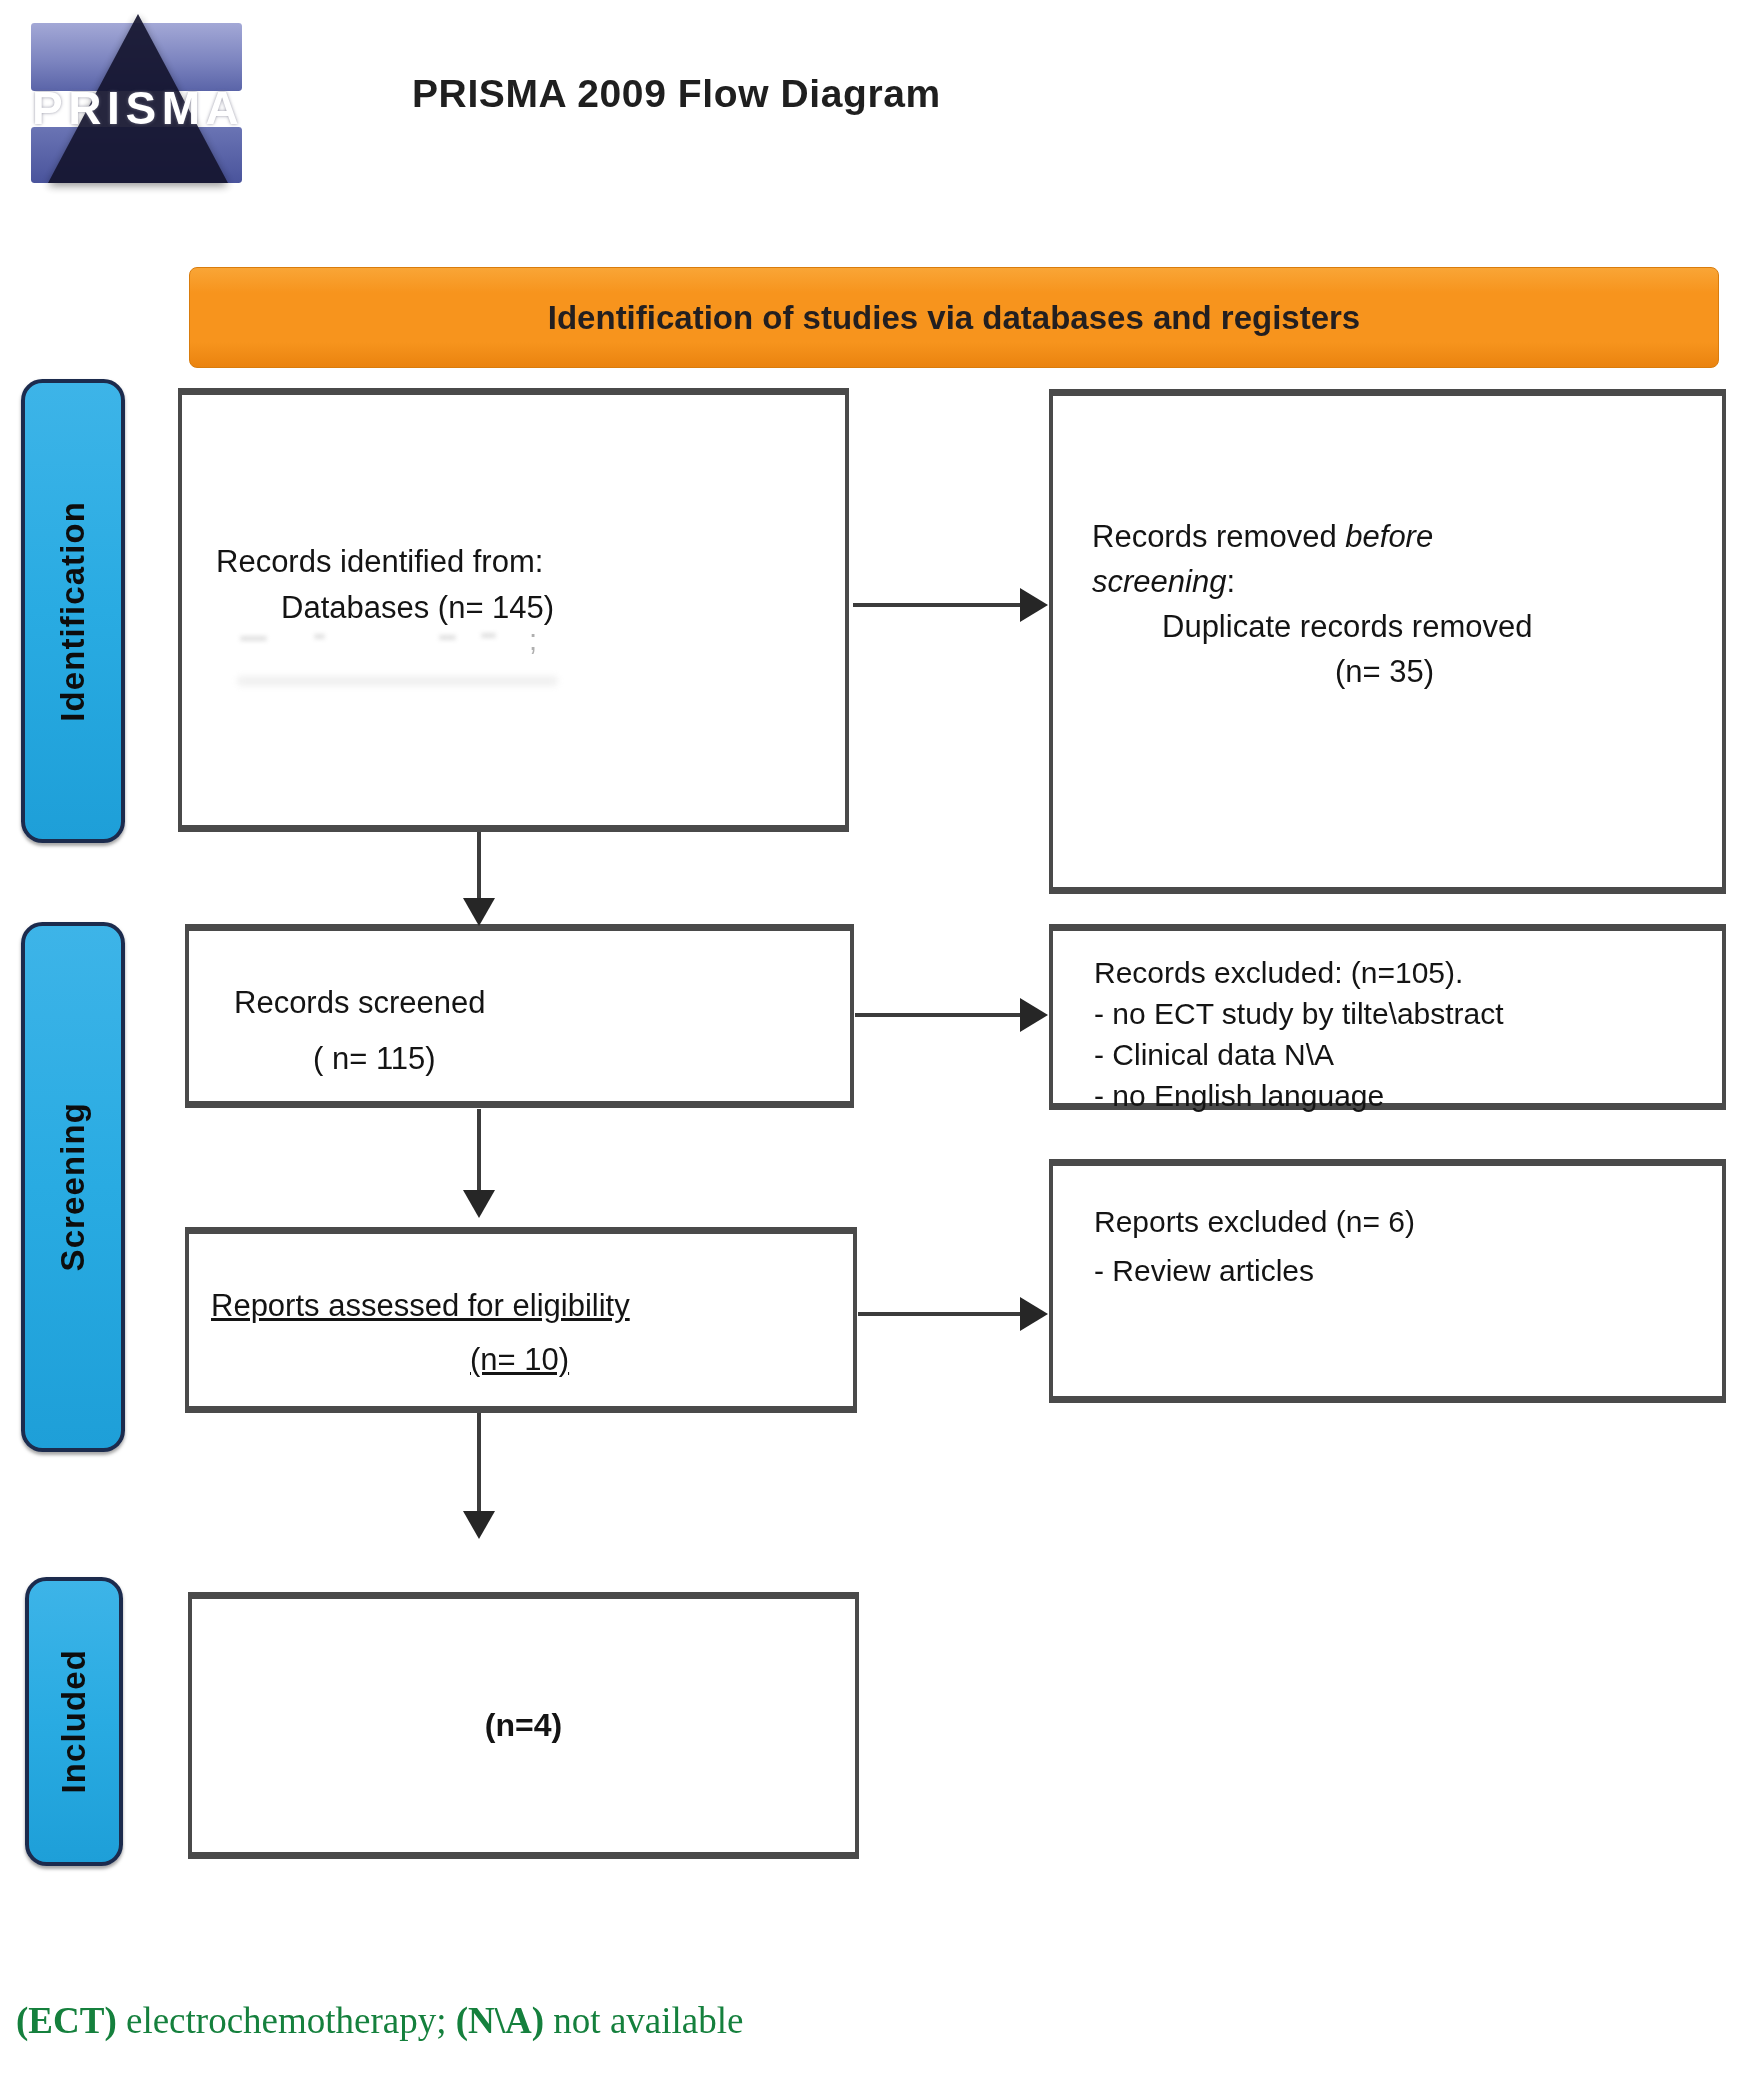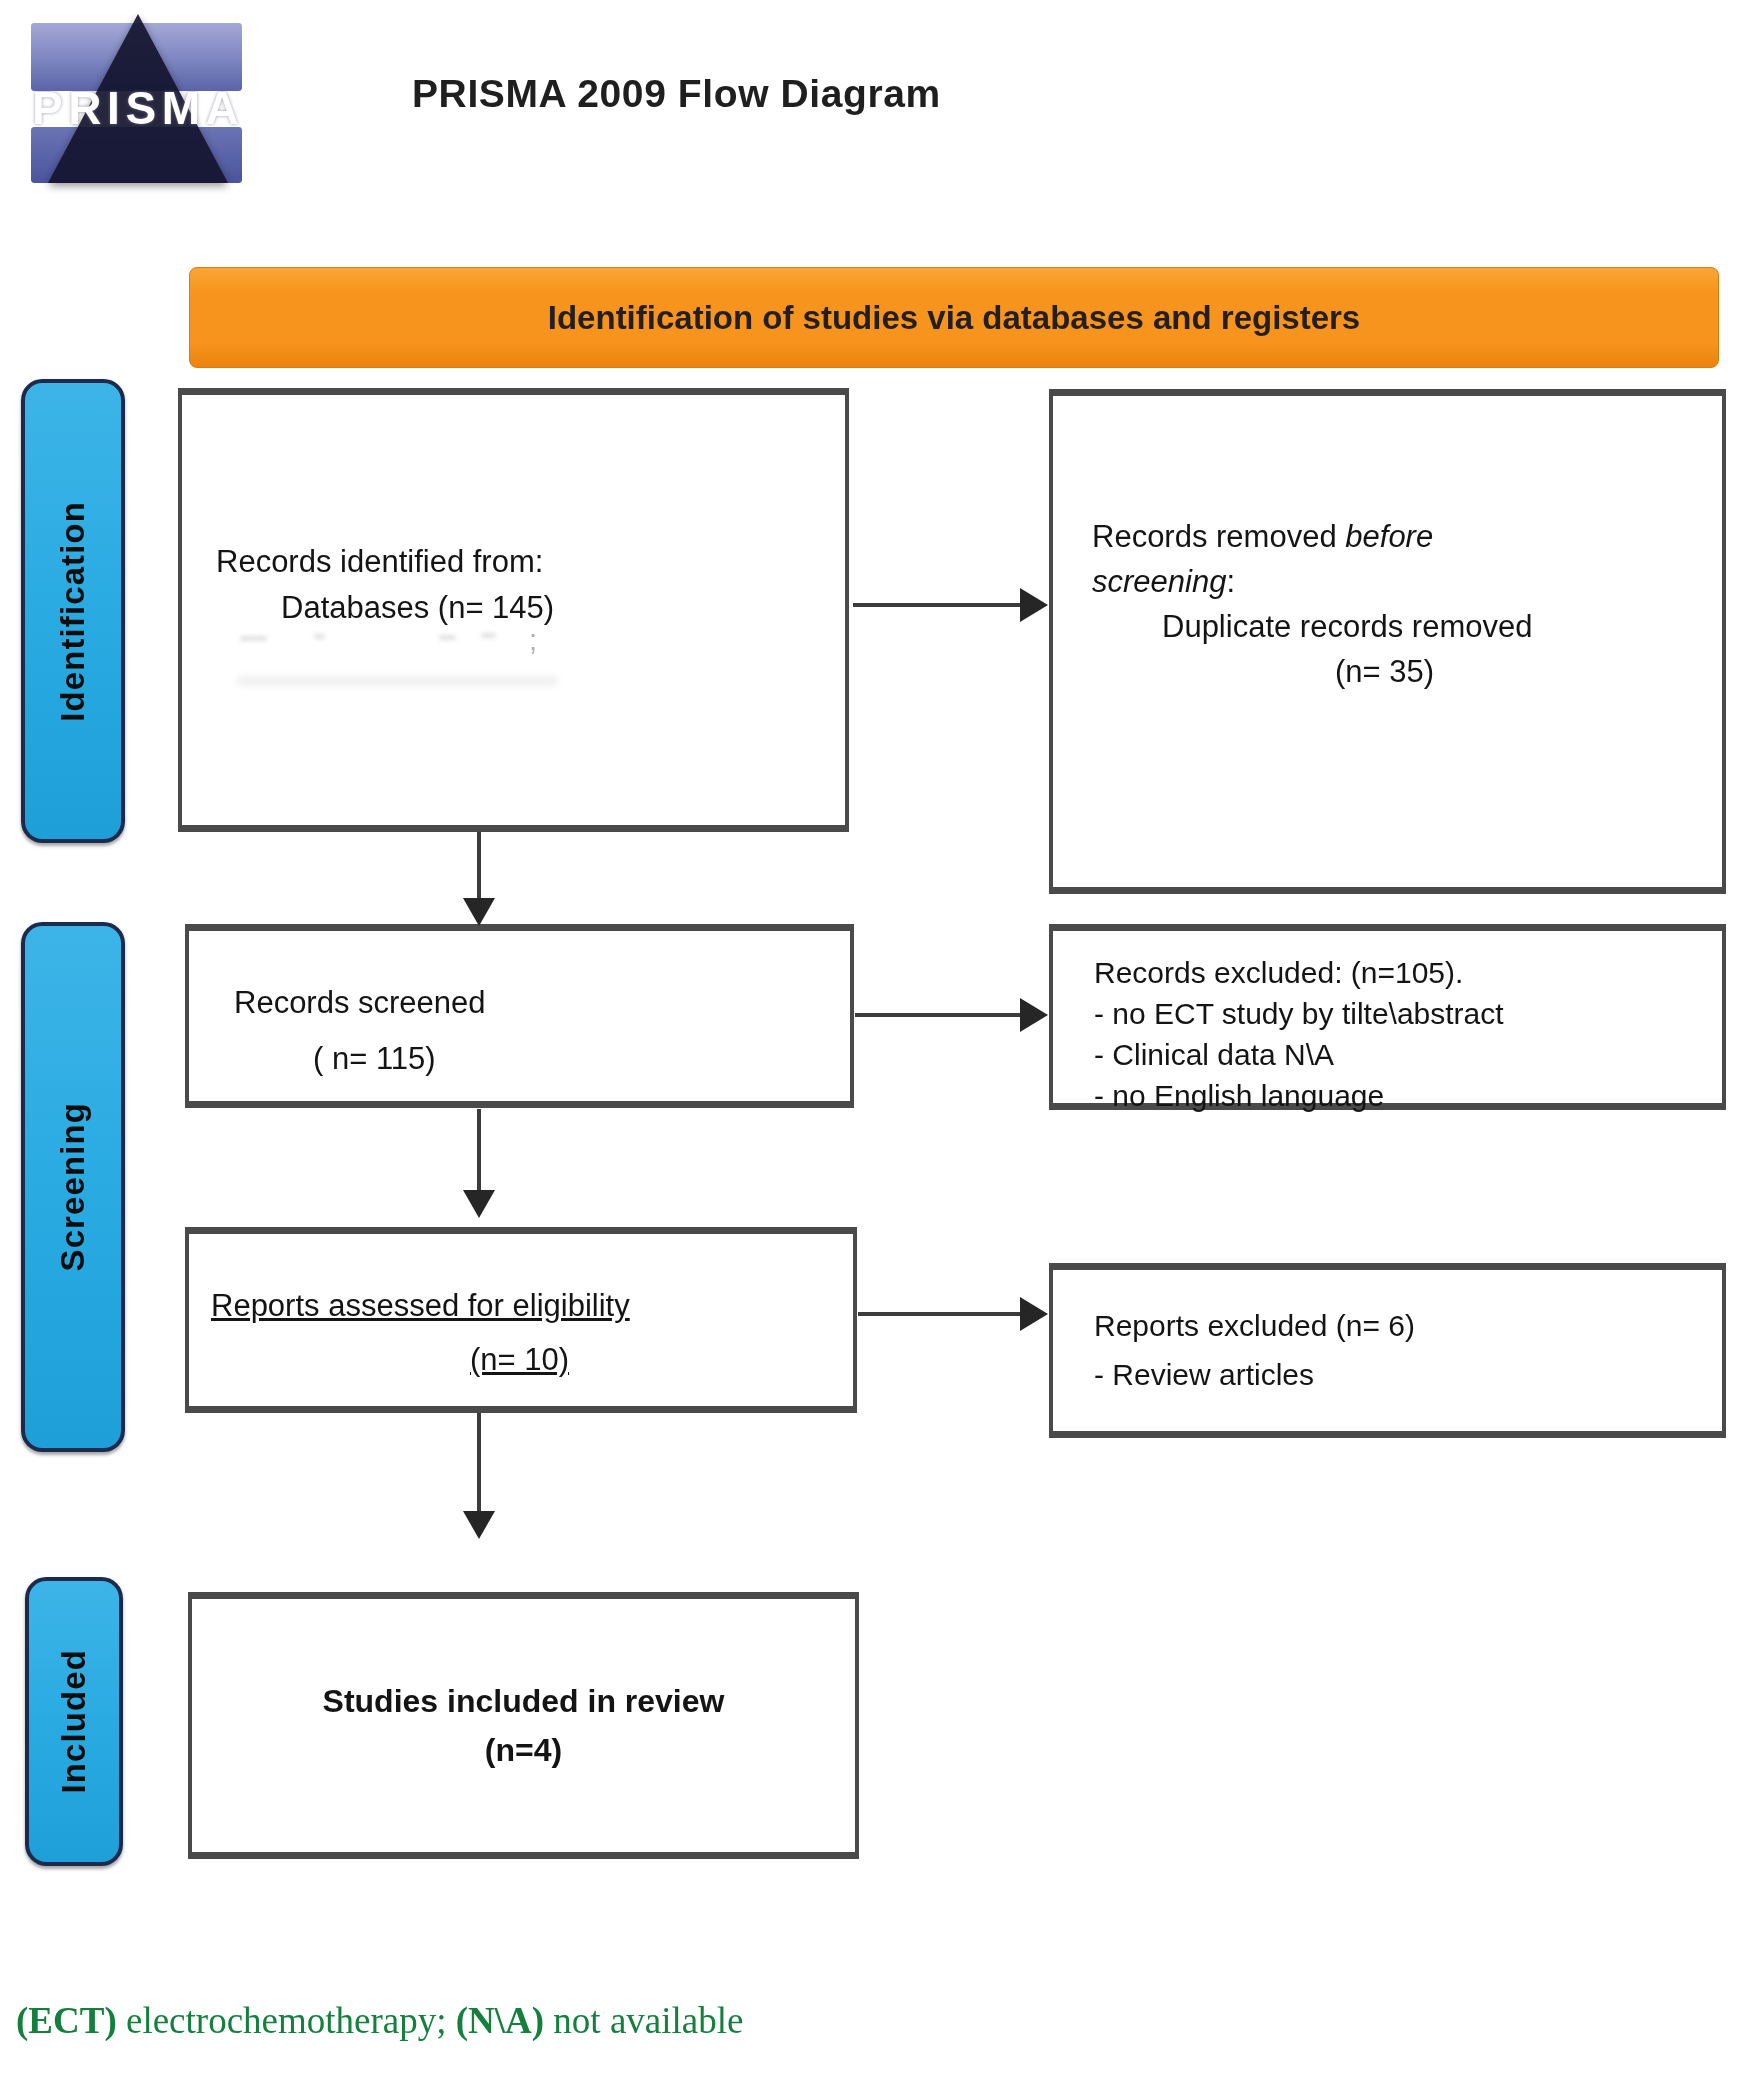--- a/index.html
+++ b/index.html
@@ -78,21 +78,21 @@
     border-width:7.3px 4px 7.3px 4px;
     box-sizing:border-box;
   }
   .ftext { font-size:31px; line-height:46px; color:#141414; }
 
   #box-identified { left:178px;  top:388px;  width:671px; height:444px; }
   #box-removed    { left:1049px; top:389px;  width:677px; height:505px; }
   #box-screened   { left:185px;  top:924px; width:669px; height:184px; }
   #box-excluded   { left:1049px; top:924px; width:677px; height:186px; }
   #box-assessed   { left:185px;  top:1227px; width:672px; height:186px; }
-  #box-repexcl    { left:1049px; top:1263px; width:677px; height:175px; }
+  #box-repexcl    { left:1049px; top:1159px; width:677px; height:244px; }
   #box-included   { left:188px;  top:1592px; width:671px; height:267px; }
 
   #box-identified .ftext { padding:144px 0 0 34px; }
   #box-identified .indent { margin-left:65px; }
 
   #box-removed .ftext { padding:118px 0 0 39px; line-height:45px; }
   #box-removed .indent { margin-left:70px; }
   #box-removed .nline  { margin-left:243px; }
 
   #box-screened .ftext { padding:44px 0 0 45px; line-height:56px; }
@@ -213,21 +213,20 @@
 
   <div id="box-repexcl" class="abs fbox">
     <div class="ftext">
       <div>Reports excluded (n= 6)</div>
       <div>- Review articles</div>
     </div>
   </div>
 
   <div id="box-included" class="abs fbox">
     <div class="ftext">
-      <div>Studies included in review</div>
       <div>(n=4)</div>
     </div>
   </div>
 
   <div class="hline" style="left:853px; top:603px; width:169px;"></div>
   <div class="head-right" style="left:1020px; top:588px;"></div>
 
   <div class="vline" style="left:477px; top:832px; height:69px;"></div>
   <div class="head-down" style="left:463px; top:898px;"></div>
 

